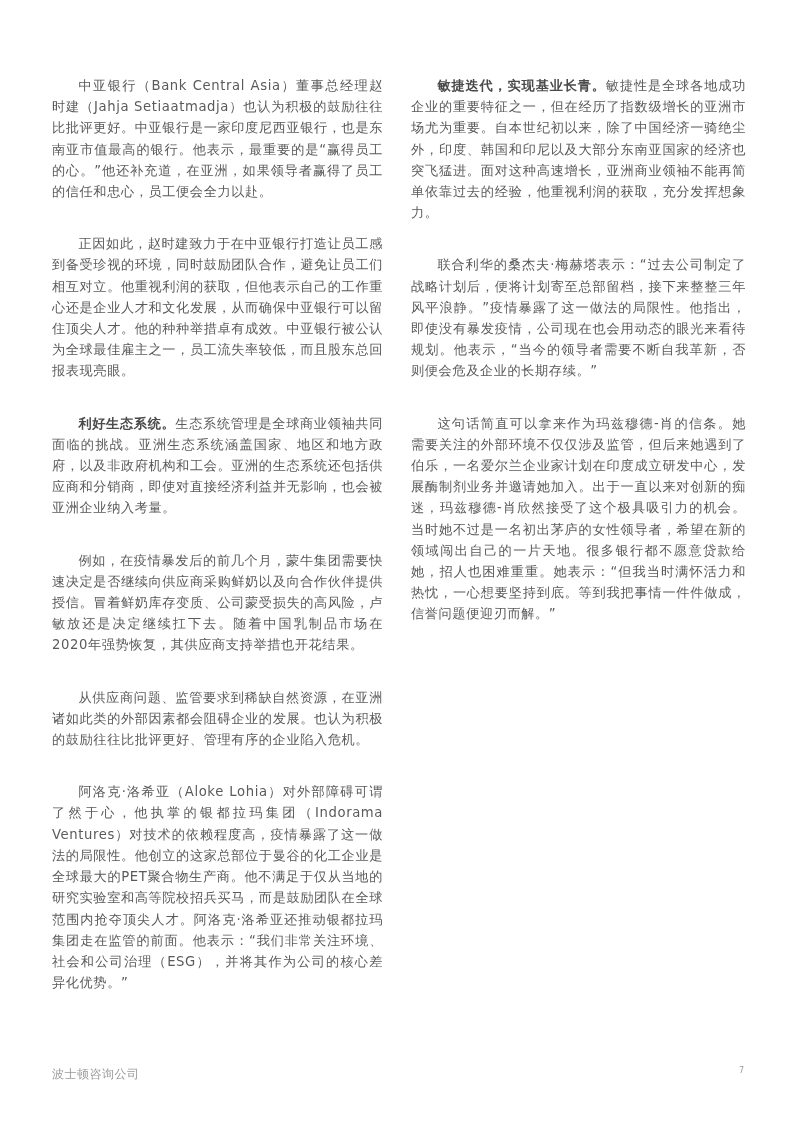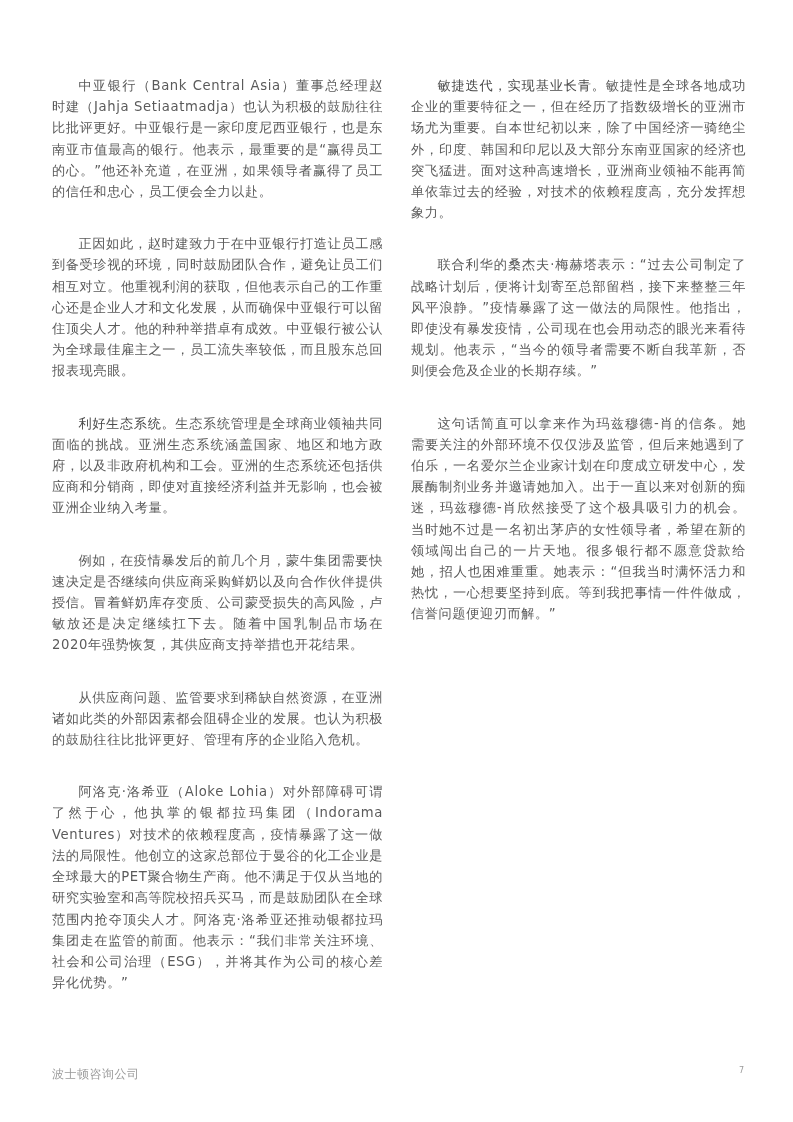--- a/index.html
+++ b/index.html
@@ -3,36 +3,36 @@
 <meta charset="utf-8">
 <style>
   html, body { margin:0; padding:0; background:#ffffff; }
   body { width:793px; height:1122px; position:relative; overflow:hidden;
          font-family:"DejaVu Sans", "Liberation Sans", sans-serif; color:#5a5a5a; }
   .col { position:absolute; top:54px;margin-top:21px; }
   .col.left { left:52px; width:331px; }
   .col.right { left:411px; width:335px; }
   .para { margin:0 0 31px 0; font-size:13.2px; line-height:21.2px; text-align:justify;
           text-indent:2em; letter-spacing:0.6px; }
-  .para b { font-weight:normal; color:#4a4a4a; }
+  .para b { font-weight:bold; color:#4a4a4a; }
   .footer-left { position:absolute; left:52px; top:1066px; font-size:12px; color:#9a9a9a; letter-spacing:0.5px; }
   .footer-right { position:absolute; left:739px; top:1066px; font-size:8px; color:#9a9a9a; }
 </style>
 </head>
 <body>
 
 <div class="col left">
   <p class="para">中亚银行（Bank Central Asia）董事总经理赵时建（Jahja Setiaatmadja）也认为积极的鼓励往往比批评更好。中亚银行是一家印度尼西亚银行，也是东南亚市值最高的银行。他表示，最重要的是“赢得员工的心。”他还补充道，在亚洲，如果领导者赢得了员工的信任和忠心，员工便会全力以赴。</p>
   <p class="para">正因如此，赵时建致力于在中亚银行打造让员工感到备受珍视的环境，同时鼓励团队合作，避免让员工们相互对立。他重视利润的获取，但他表示自己的工作重心还是企业人才和文化发展，从而确保中亚银行可以留住顶尖人才。他的种种举措卓有成效。中亚银行被公认为全球最佳雇主之一，员工流失率较低，而且股东总回报表现亮眼。</p>
   <p class="para"><b>利好生态系统。</b><span>生态系统管理是全球商业领袖共同面临的挑战。亚洲生态系统涵盖国家、地区和地方政府，以及非政府机构和工会。亚洲的生态系统还包括供应商和分销商，即使对直接经济利益并无影响，也会被亚洲企业纳入考量。</span></p>
   <p class="para">例如，在疫情暴发后的前几个月，蒙牛集团需要快速决定是否继续向供应商采购鲜奶以及向合作伙伴提供授信。冒着鲜奶库存变质、公司蒙受损失的高风险，卢敏放还是决定继续扛下去。随着中国乳制品市场在2020年强势恢复，其供应商支持举措也开花结果。</p>
   <p class="para">从供应商问题、监管要求到稀缺自然资源，在亚洲诸如此类的外部因素都会阻碍企业的发展。也认为积极的鼓励往往比批评更好、管理有序的企业陷入危机。</p>
   <p class="para">阿洛克·洛希亚（Aloke Lohia）对外部障碍可谓了然于心，他执掌的银都拉玛集团（Indorama Ventures）对技术的依赖程度高，疫情暴露了这一做法的局限性。他创立的这家总部位于曼谷的化工企业是全球最大的PET聚合物生产商。他不满足于仅从当地的研究实验室和高等院校招兵买马，而是鼓励团队在全球范围内抢夺顶尖人才。阿洛克·洛希亚还推动银都拉玛集团走在监管的前面。他表示：“我们非常关注环境、社会和公司治理（ESG），并将其作为公司的核心差异化优势。”</p>
 </div>
 
 <div class="col right">
-  <p class="para"><b>敏捷迭代，实现基业长青。</b><span>敏捷性是全球各地成功企业的重要特征之一，但在经历了指数级增长的亚洲市场尤为重要。自本世纪初以来，除了中国经济一骑绝尘外，印度、韩国和印尼以及大部分东南亚国家的经济也突飞猛进。面对这种高速增长，亚洲商业领袖不能再简单依靠过去的经验，对技术的依赖程度高，充分发挥想象力。</span></p>
+  <p class="para"><b>敏捷迭代，实现基业长青。</b><span>敏捷性是全球各地成功企业的重要特征之一，但在经历了指数级增长的亚洲市场尤为重要。自本世纪初以来，除了中国经济一骑绝尘外，印度、韩国和印尼以及大部分东南亚国家的经济也突飞猛进。面对这种高速增长，亚洲商业领袖不能再简单依靠过去的经验，他重视利润的获取，充分发挥想象力。</span></p>
   <p class="para">联合利华的桑杰夫·梅赫塔表示：“过去公司制定了战略计划后，便将计划寄至总部留档，接下来整整三年风平浪静。”疫情暴露了这一做法的局限性。他指出，即使没有暴发疫情，公司现在也会用动态的眼光来看待规划。他表示，“当今的领导者需要不断自我革新，否则便会危及企业的长期存续。”</p>
   <p class="para">这句话简直可以拿来作为玛兹穆德-肖的信条。她需要关注的外部环境不仅仅涉及监管，但后来她遇到了伯乐，一名爱尔兰企业家计划在印度成立研发中心，发展酶制剂业务并邀请她加入。出于一直以来对创新的痴迷，玛兹穆德-肖欣然接受了这个极具吸引力的机会。当时她不过是一名初出茅庐的女性领导者，希望在新的领域闯出自己的一片天地。很多银行都不愿意贷款给她，招人也困难重重。她表示：“但我当时满怀活力和热忱，一心想要坚持到底。等到我把事情一件件做成，信誉问题便迎刃而解。”</p>
 </div>
 
 <div class="footer-left">波士顿咨询公司</div>
 <div class="footer-right">7</div>
 
 </body></html>

